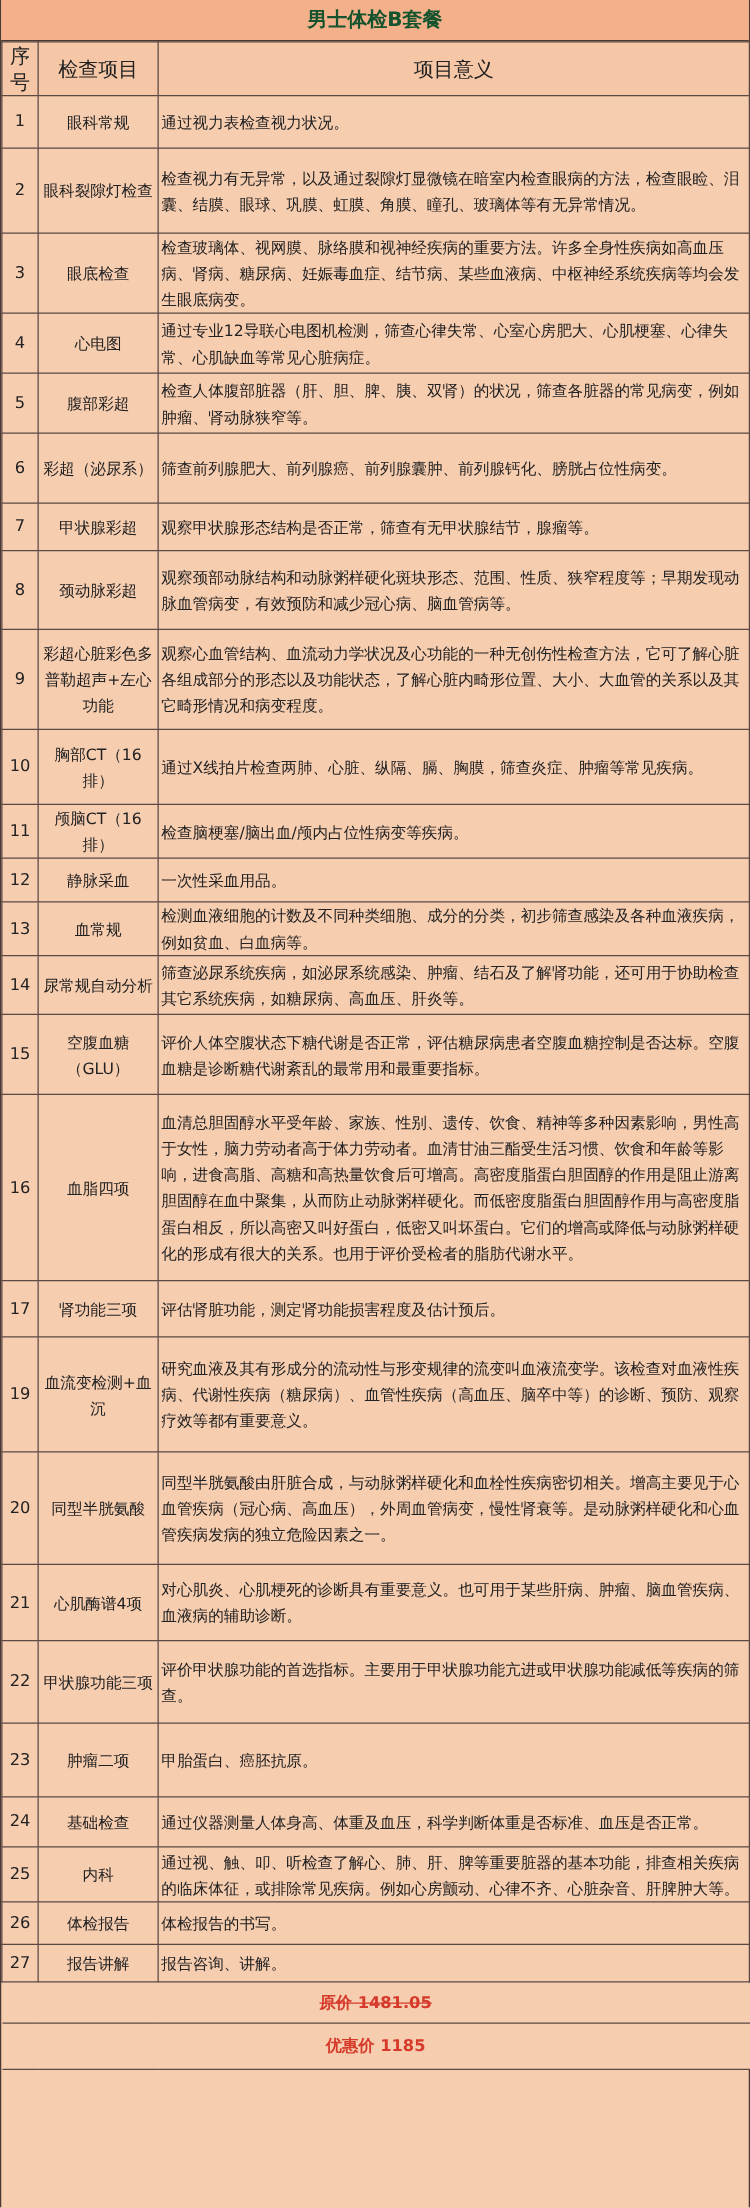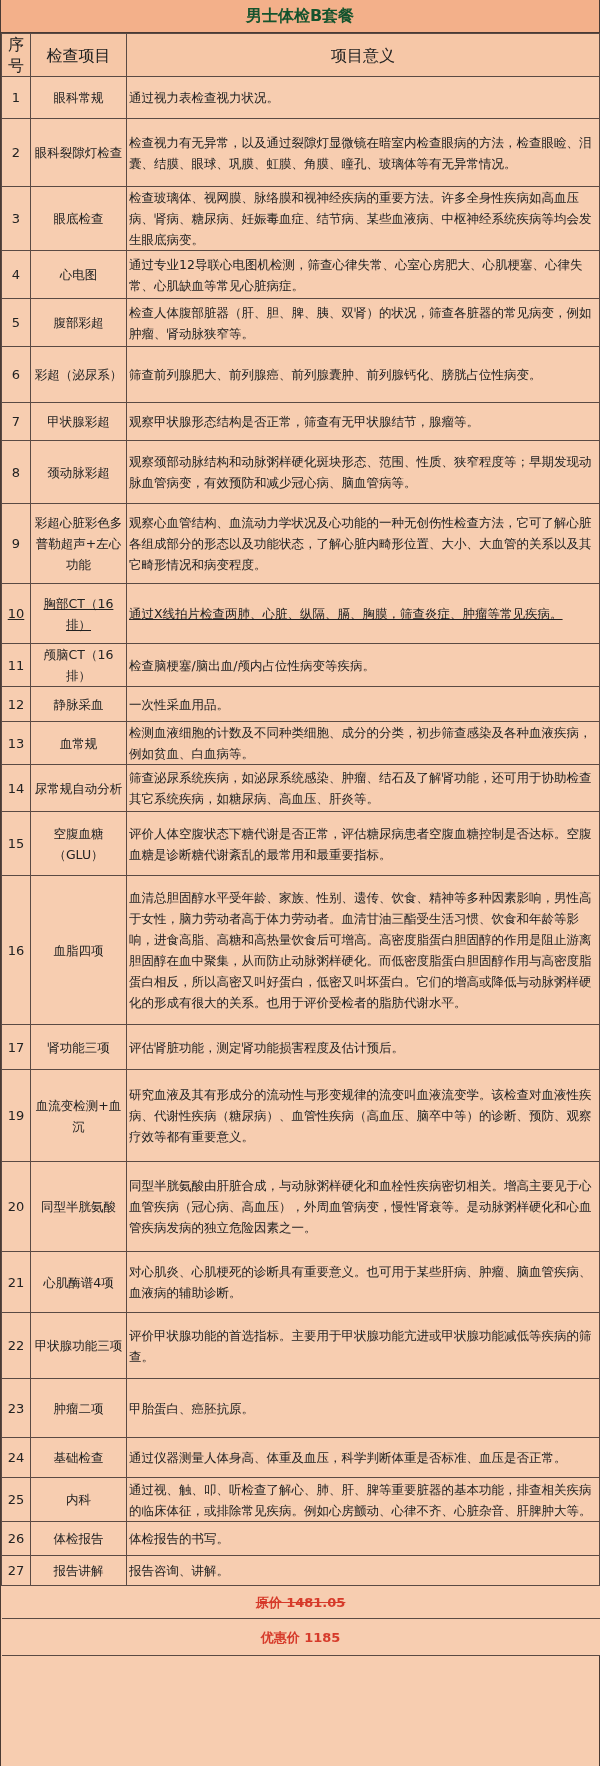--- a/index.html
+++ b/index.html
@@ -80,21 +80,21 @@
         <tr style="height: 63px;">
           <td class="num">8</td>
           <td class="name">颈动脉彩超</td>
           <td class="desc">观察颈部动脉结构和动脉粥样硬化斑块形态、范围、性质、狭窄程度等；早期发现动脉血管病变，有效预防和减少冠心病、脑血管病等。</td>
         </tr>
         <tr style="height: 80px;">
           <td class="num">9</td>
           <td class="name">彩超心脏彩色多普勒超声+左心功能</td>
           <td class="desc">观察心血管结构、血流动力学状况及心功能的一种无创伤性检查方法，它可了解心脏各组成部分的形态以及功能状态，了解心脏内畸形位置、大小、大血管的关系以及其它畸形情况和病变程度。</td>
         </tr>
-        <tr style="height: 60px; text-decoration: underline;">
+        <tr style="height: 60px;">
           <td class="num">10</td>
           <td class="name">胸部CT（16排）</td>
           <td class="desc">通过X线拍片检查两肺、心脏、纵隔、膈、胸膜，筛查炎症、肿瘤等常见疾病。</td>
         </tr>
         <tr style="height: 43px;">
           <td class="num">11</td>
           <td class="name">颅脑CT（16排）</td>
           <td class="desc">检查脑梗塞/脑出血/颅内占位性病变等疾病。</td>
         </tr>
         <tr style="height: 35px;">

